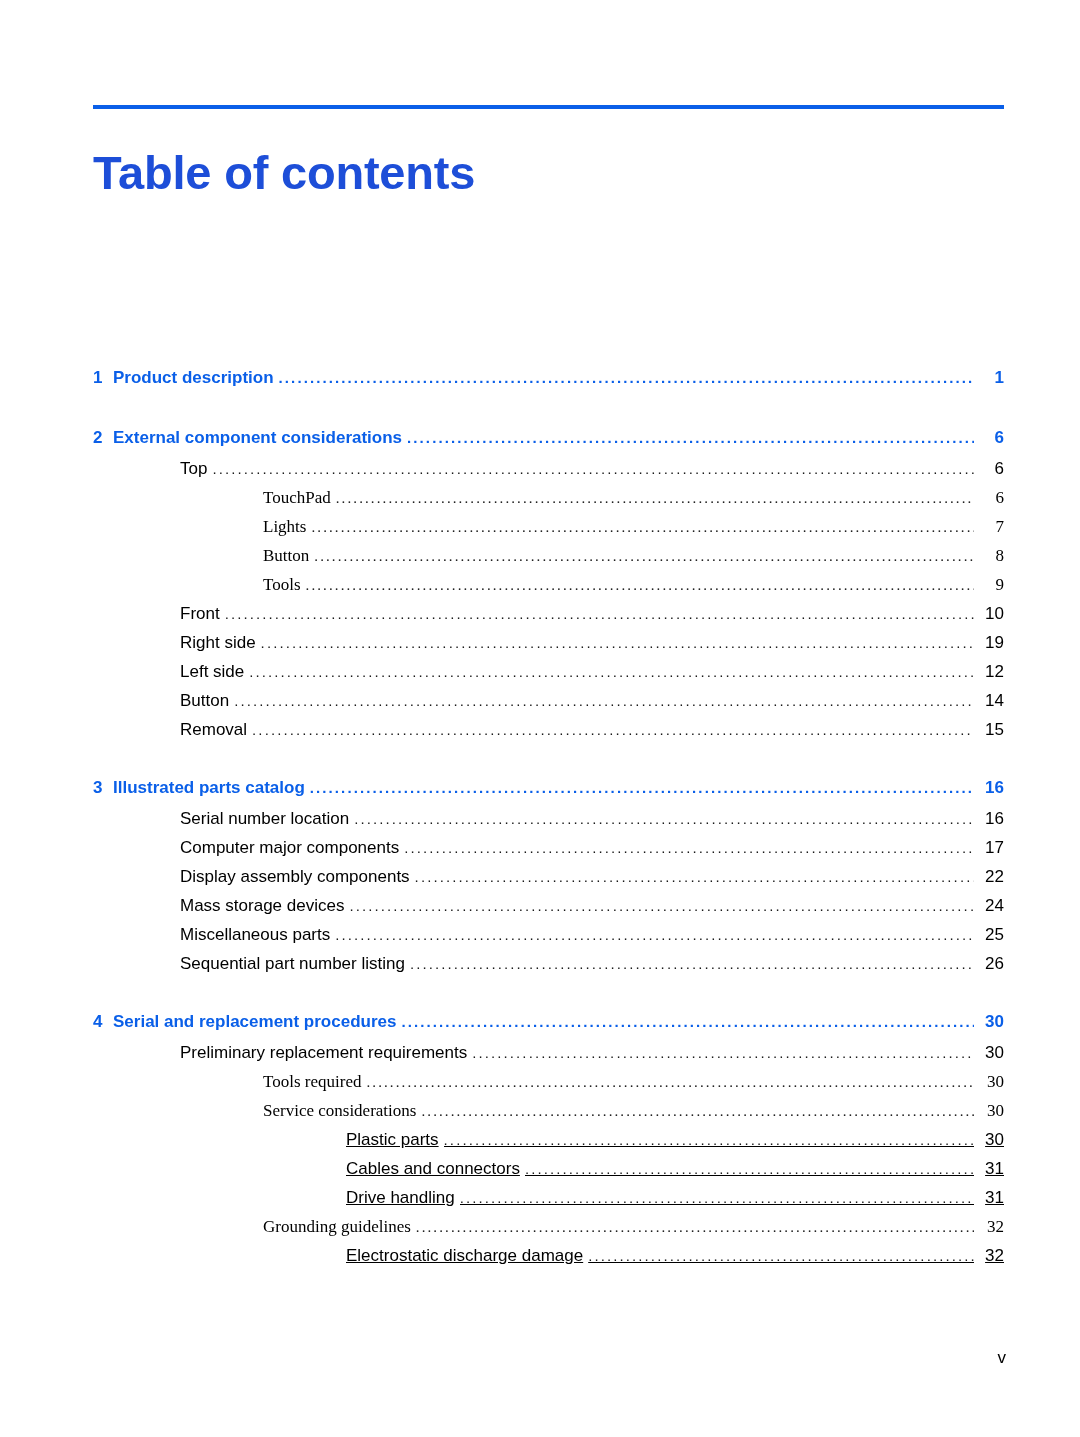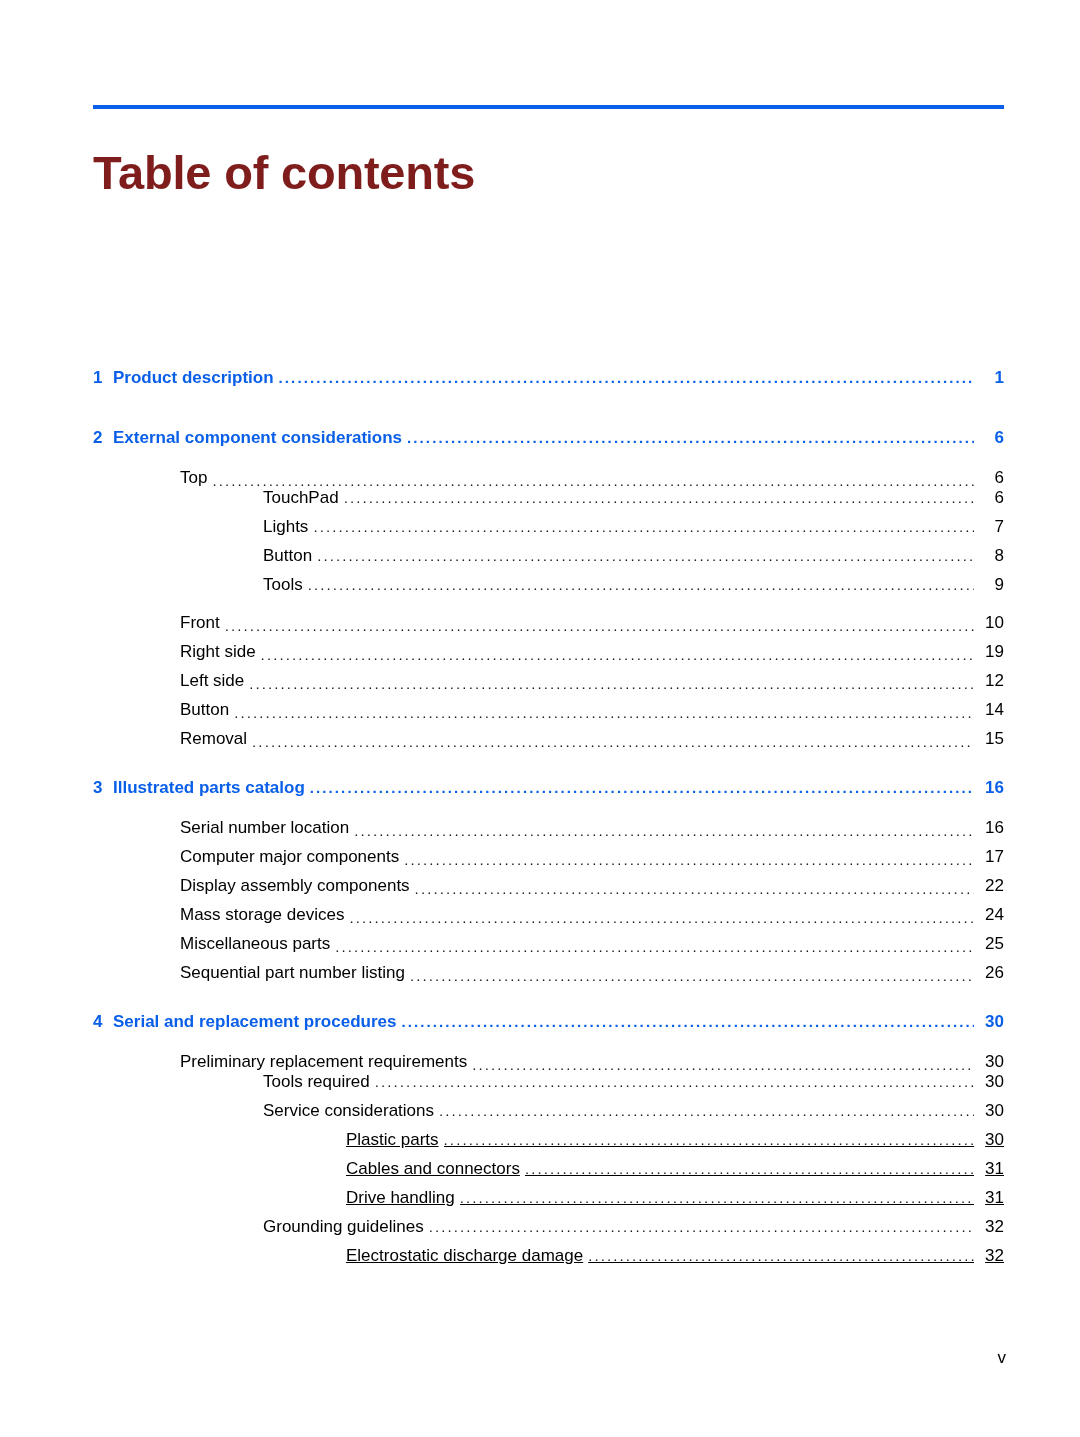--- a/index.html
+++ b/index.html
@@ -29,21 +29,21 @@
     width: 911px;
     height: 4px;
     background: #0a5fe8;
   }
   .page-title {
     position: absolute;
     left: 93px;
     top: 116px;
     font-size: 47px;
     font-weight: bold;
-    color: #7f1d1d;
+    color: #1d4ed8;
     letter-spacing: -0.2px;
     line-height: 1.12;
     white-space: nowrap;
   }
   
   .toc {
     position: absolute;
     left: 93px;
     top: 368px;
     width: 911px;
@@ -89,31 +89,31 @@
   }
   .lvl1 .pagenum { width: 26px; }
   .lvl1 .leader { color: #0a5fe8; }
 
   
   .lvl2 {
     font-size: 17px;
     color: #000;
     height: 29px;
     padding-left: 87px;
-    align-items: flex-end;
   }
   .lvl2 .pagenum { width: 26px; }
   .lvl2 .leader { color: #1a1a1a; }
 
   
   .lvl3 {
     font-size: 17px;
     color: #000;
     height: 29px;
     padding-left: 170px;
+    font-family: Liberation Serif, serif;
   }
   .lvl3 .pagenum { width: 26px; }
   .lvl3 .leader { color: #1a1a1a; }
 
   
   .lvl4 {
     font-size: 17px;
     color: #000;
     height: 29px;
     padding-left: 253px;

